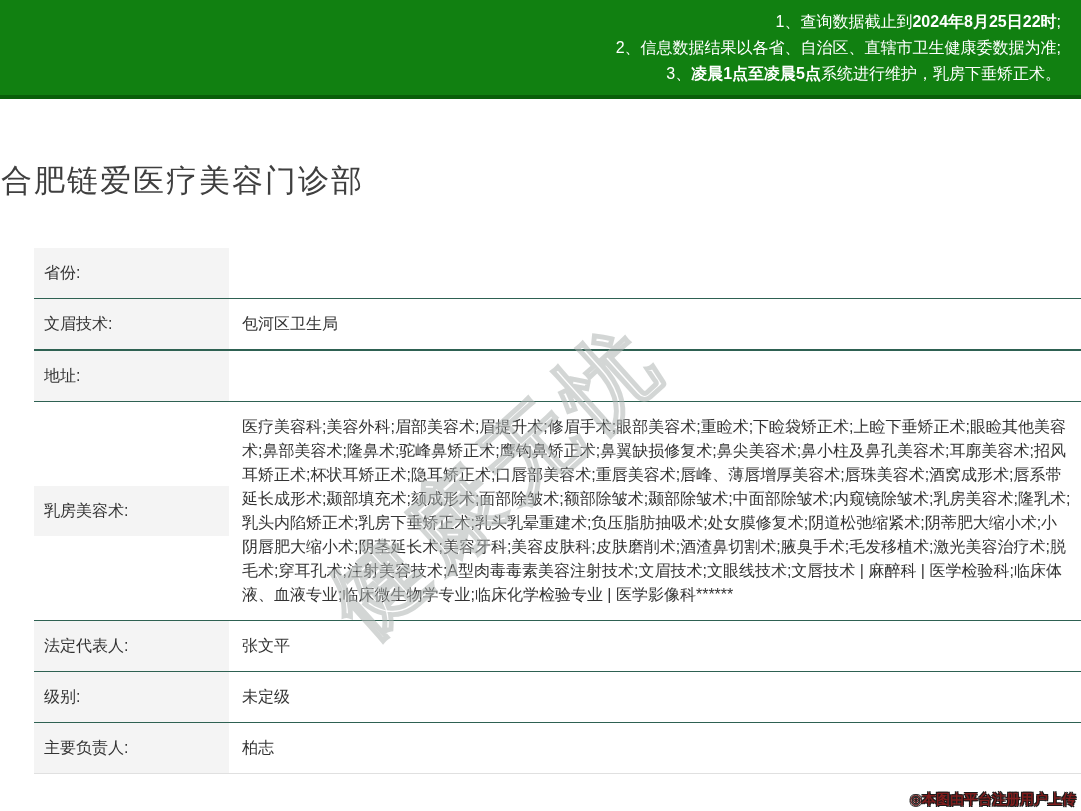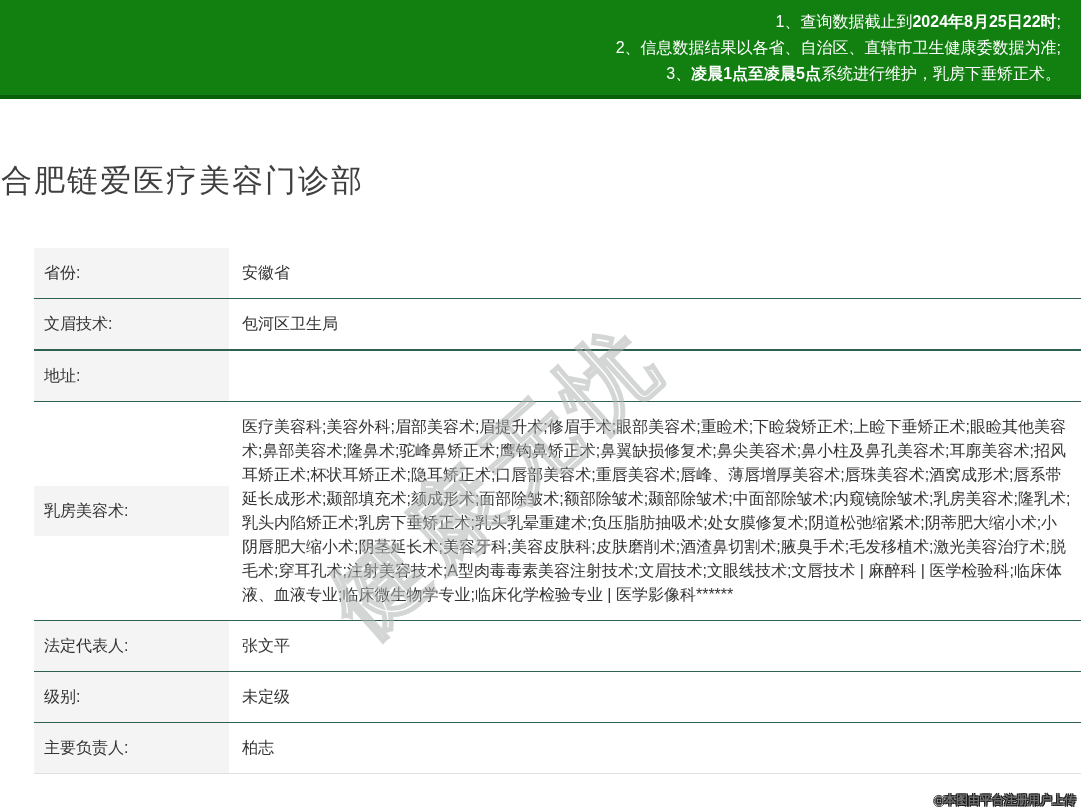--- a/index.html
+++ b/index.html
@@ -76,23 +76,23 @@
     pointer-events:none;
     white-space:nowrap;
     font-weight:bold;
     z-index:5;
   }
   
   .footer-credit{
     position:absolute;
     right:5px;
     bottom:2px;
-    font-size:12px;
+    font-size:14px;
     font-weight:bold;
-    color:#737373;
+    color:#7f1d1d;
     text-shadow:
       -1px -1px 0 #1a1a1a, 1px -1px 0 #1a1a1a,
       -1px  1px 0 #1a1a1a, 1px  1px 0 #1a1a1a;
     z-index:10;
   }
 </style>
 </head>
 <body>
 
 <div class="notice">
@@ -110,21 +110,20 @@
 <div class="title-wrap">
   <h1 class="page-title">合肥链爱医疗美容门诊部</h1>
 </div>
 
 <div class="watermark">健康无忧</div>
 
 <div class="info-table">
 
   <div class="info-row">
     <div class="cell-label">省份:</div>
-    <div class="cell-value">安徽省</div>
   </div>
 
   <div class="info-row">
     <div class="cell-label">文眉技术:</div>
     <div class="cell-value">包河区卫生局</div>
   </div>
 
   <div class="info-row">
   </div>
 

